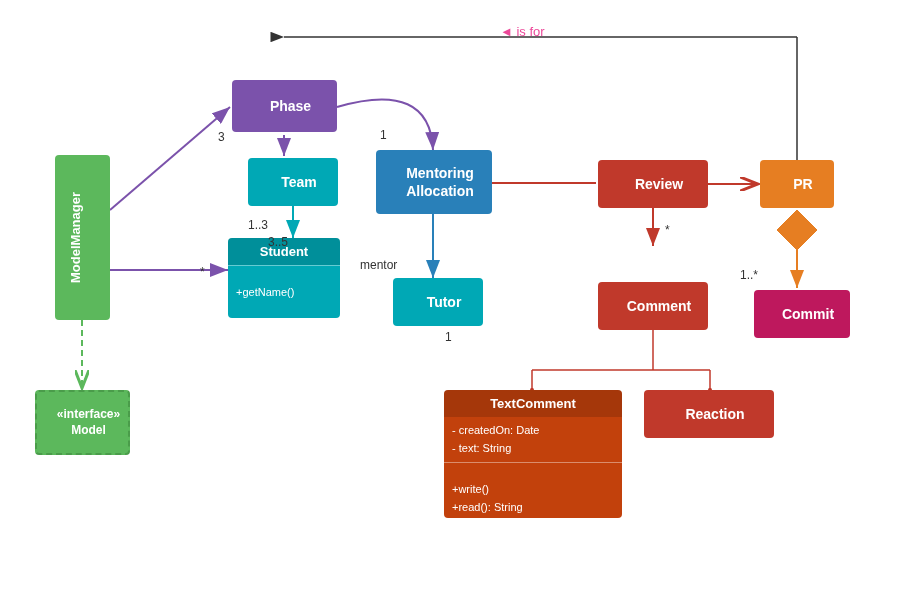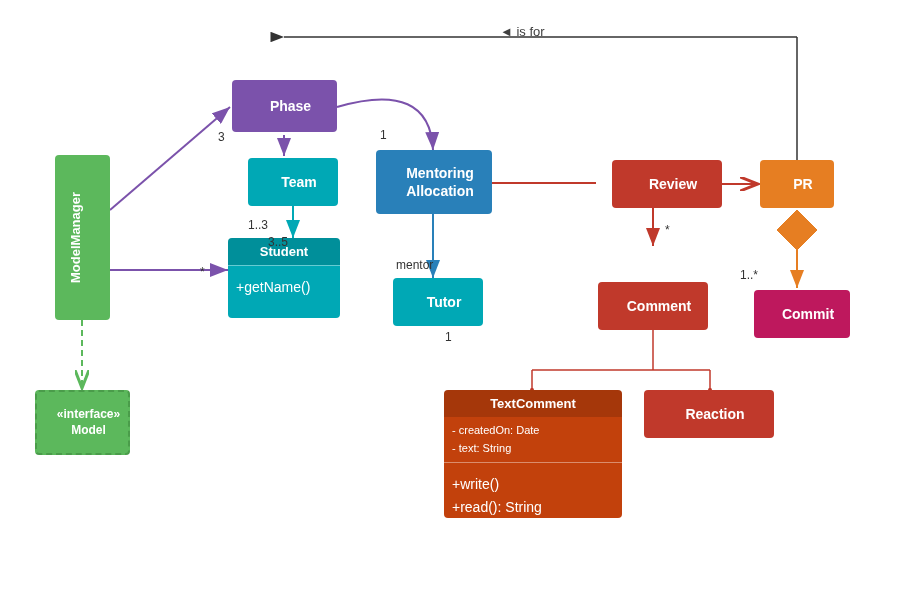--- a/index.html
+++ b/index.html
@@ -43,22 +43,22 @@
       text-align: center;
       font-size: 13px;
     }
     .section-body {
       padding: 5px 8px;
       font-size: 11px;
       line-height: 1.6;
     }
     .section-divider {
       border-top: 1px solid rgba(255,255,255,0.4);
-      padding: 10px 8px;
-      font-size: 14px;
+      padding: 18px 8px;
+      font-size: 11px;
       line-height: 1.6;
     }
     .label-text {
       position: absolute;
       font-size: 12px;
       color: #333;
       font-weight: normal;
     }
     svg.arrows {
       position: absolute;
@@ -165,21 +165,21 @@
   </div>
 
   <div class="uml-box" style="left:376px;top:150px;width:116px;height:64px;background:#2980b9;">
     <span>Mentoring<br>Allocation</span>
   </div>
 
   <div class="uml-box" style="left:393px;top:278px;width:90px;height:48px;background:#00a8b5;">
     <span>Tutor</span>
   </div>
 
-  <div class="uml-box" style="left:598px;top:160px;width:110px;height:48px;background:#c0392b;margin-left:14px;">
+  <div class="uml-box" style="left:598px;top:160px;width:110px;height:48px;background:#c0392b;">
     <span>Review</span>
   </div>
 
   <div class="uml-box" style="left:598px;top:248px;width:110px;height:48px;background:#c0392b;margin-top:34px;">
     <span>Comment</span>
   </div>
 
   <div class="uml-box" style="left:760px;top:160px;width:74px;height:48px;background:#e67e22;text-align:right;">
     <span>PR</span>
   </div>
@@ -201,33 +201,33 @@
     <div class="section-divider">
       +write()<br>
       +read(): String
     </div>
   </div>
 
   <div class="uml-box" style="left:644px;top:390px;width:130px;height:48px;background:#c0392b;">
     <span>Reaction</span>
   </div>
 
-  <div class="label-text" style="left:500px;top:24px;font-size:13px;color:#404040;">◄ is for</div>
+  <div class="label-text" style="left:500px;top:24px;font-size:13px;color:#ec4899;">◄ is for</div>
 
   <div class="label-text" style="left:218px;top:130px;">3</div>
 
   <div class="label-text" style="left:380px;top:128px;">1</div>
 
   <div class="label-text" style="left:248px;top:218px;">1..3</div>
 
   <div class="label-text" style="left:268px;top:235px;">3..5</div>
 
   <div class="label-text" style="left:200px;top:265px;">*</div>
 
-  <div class="label-text" style="left:360px;top:258px;margin-left:36px;">mentor</div>
+  <div class="label-text" style="left:360px;top:258px;">mentor</div>
 
   <div class="label-text" style="left:445px;top:330px;">1</div>
 
   <div class="label-text" style="left:665px;top:223px;">*</div>
 
   <div class="label-text" style="left:740px;top:268px;">1..*</div>
 
 </div>
 
 </body></html>

